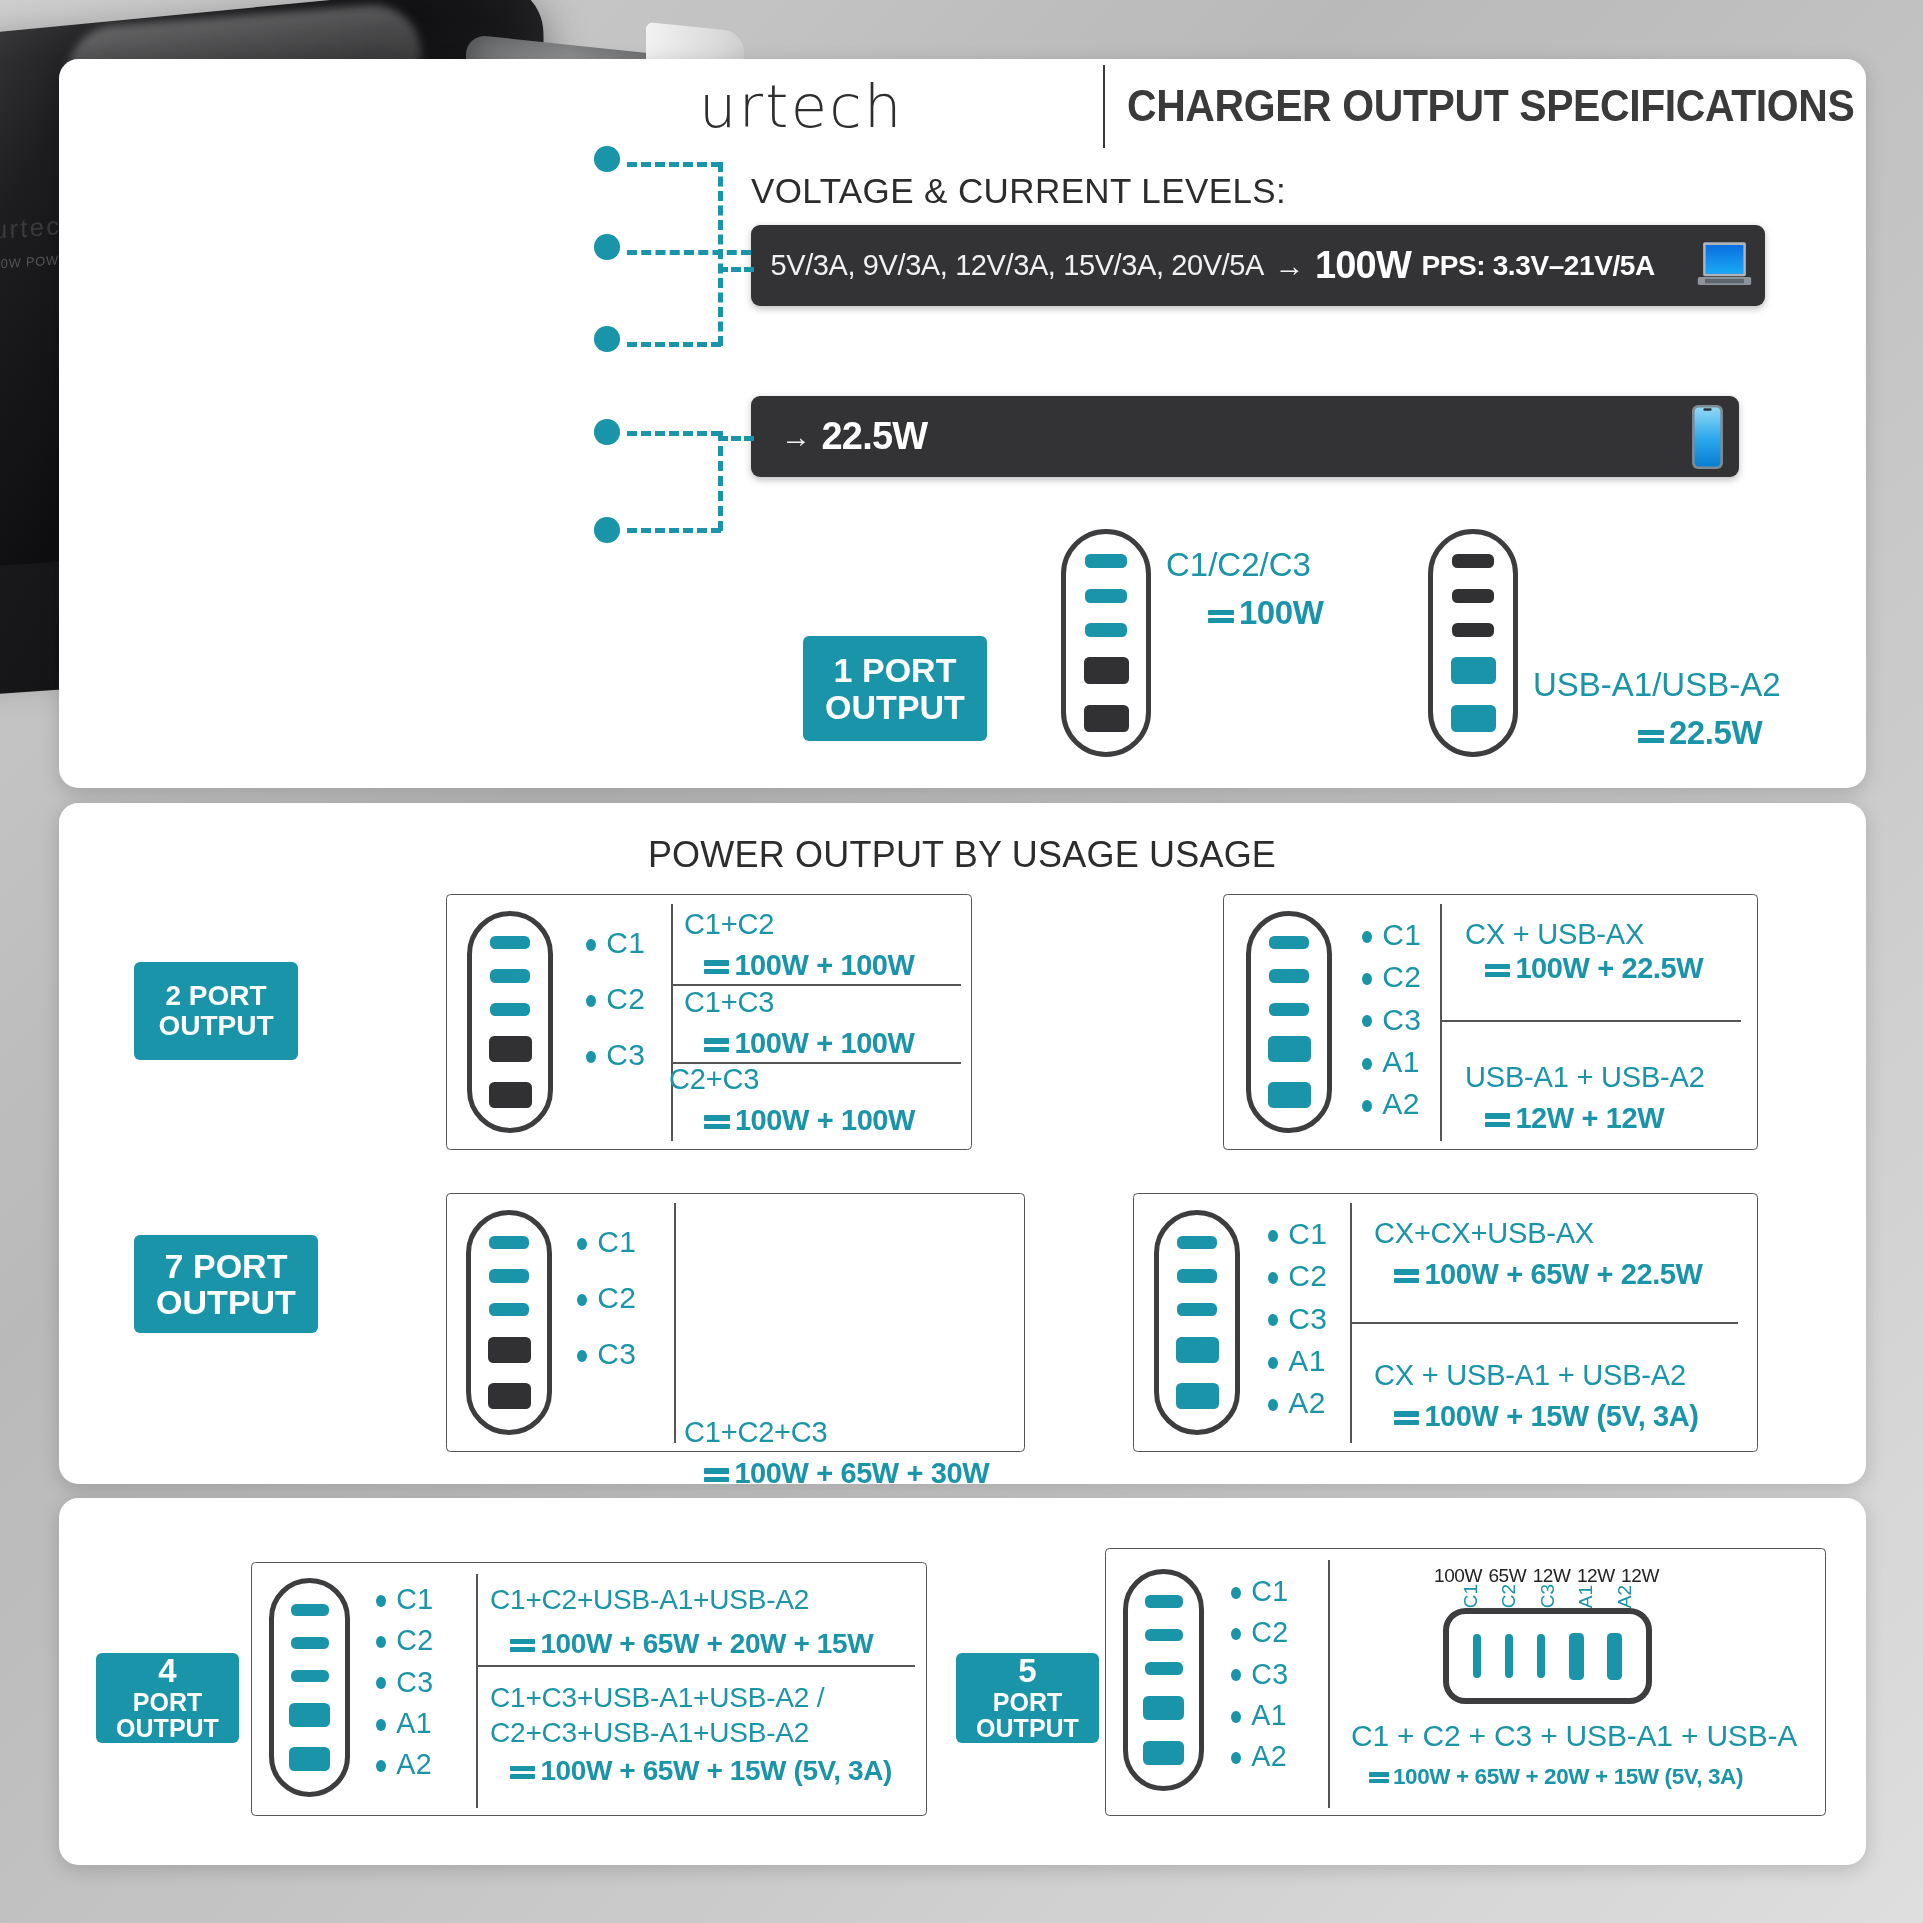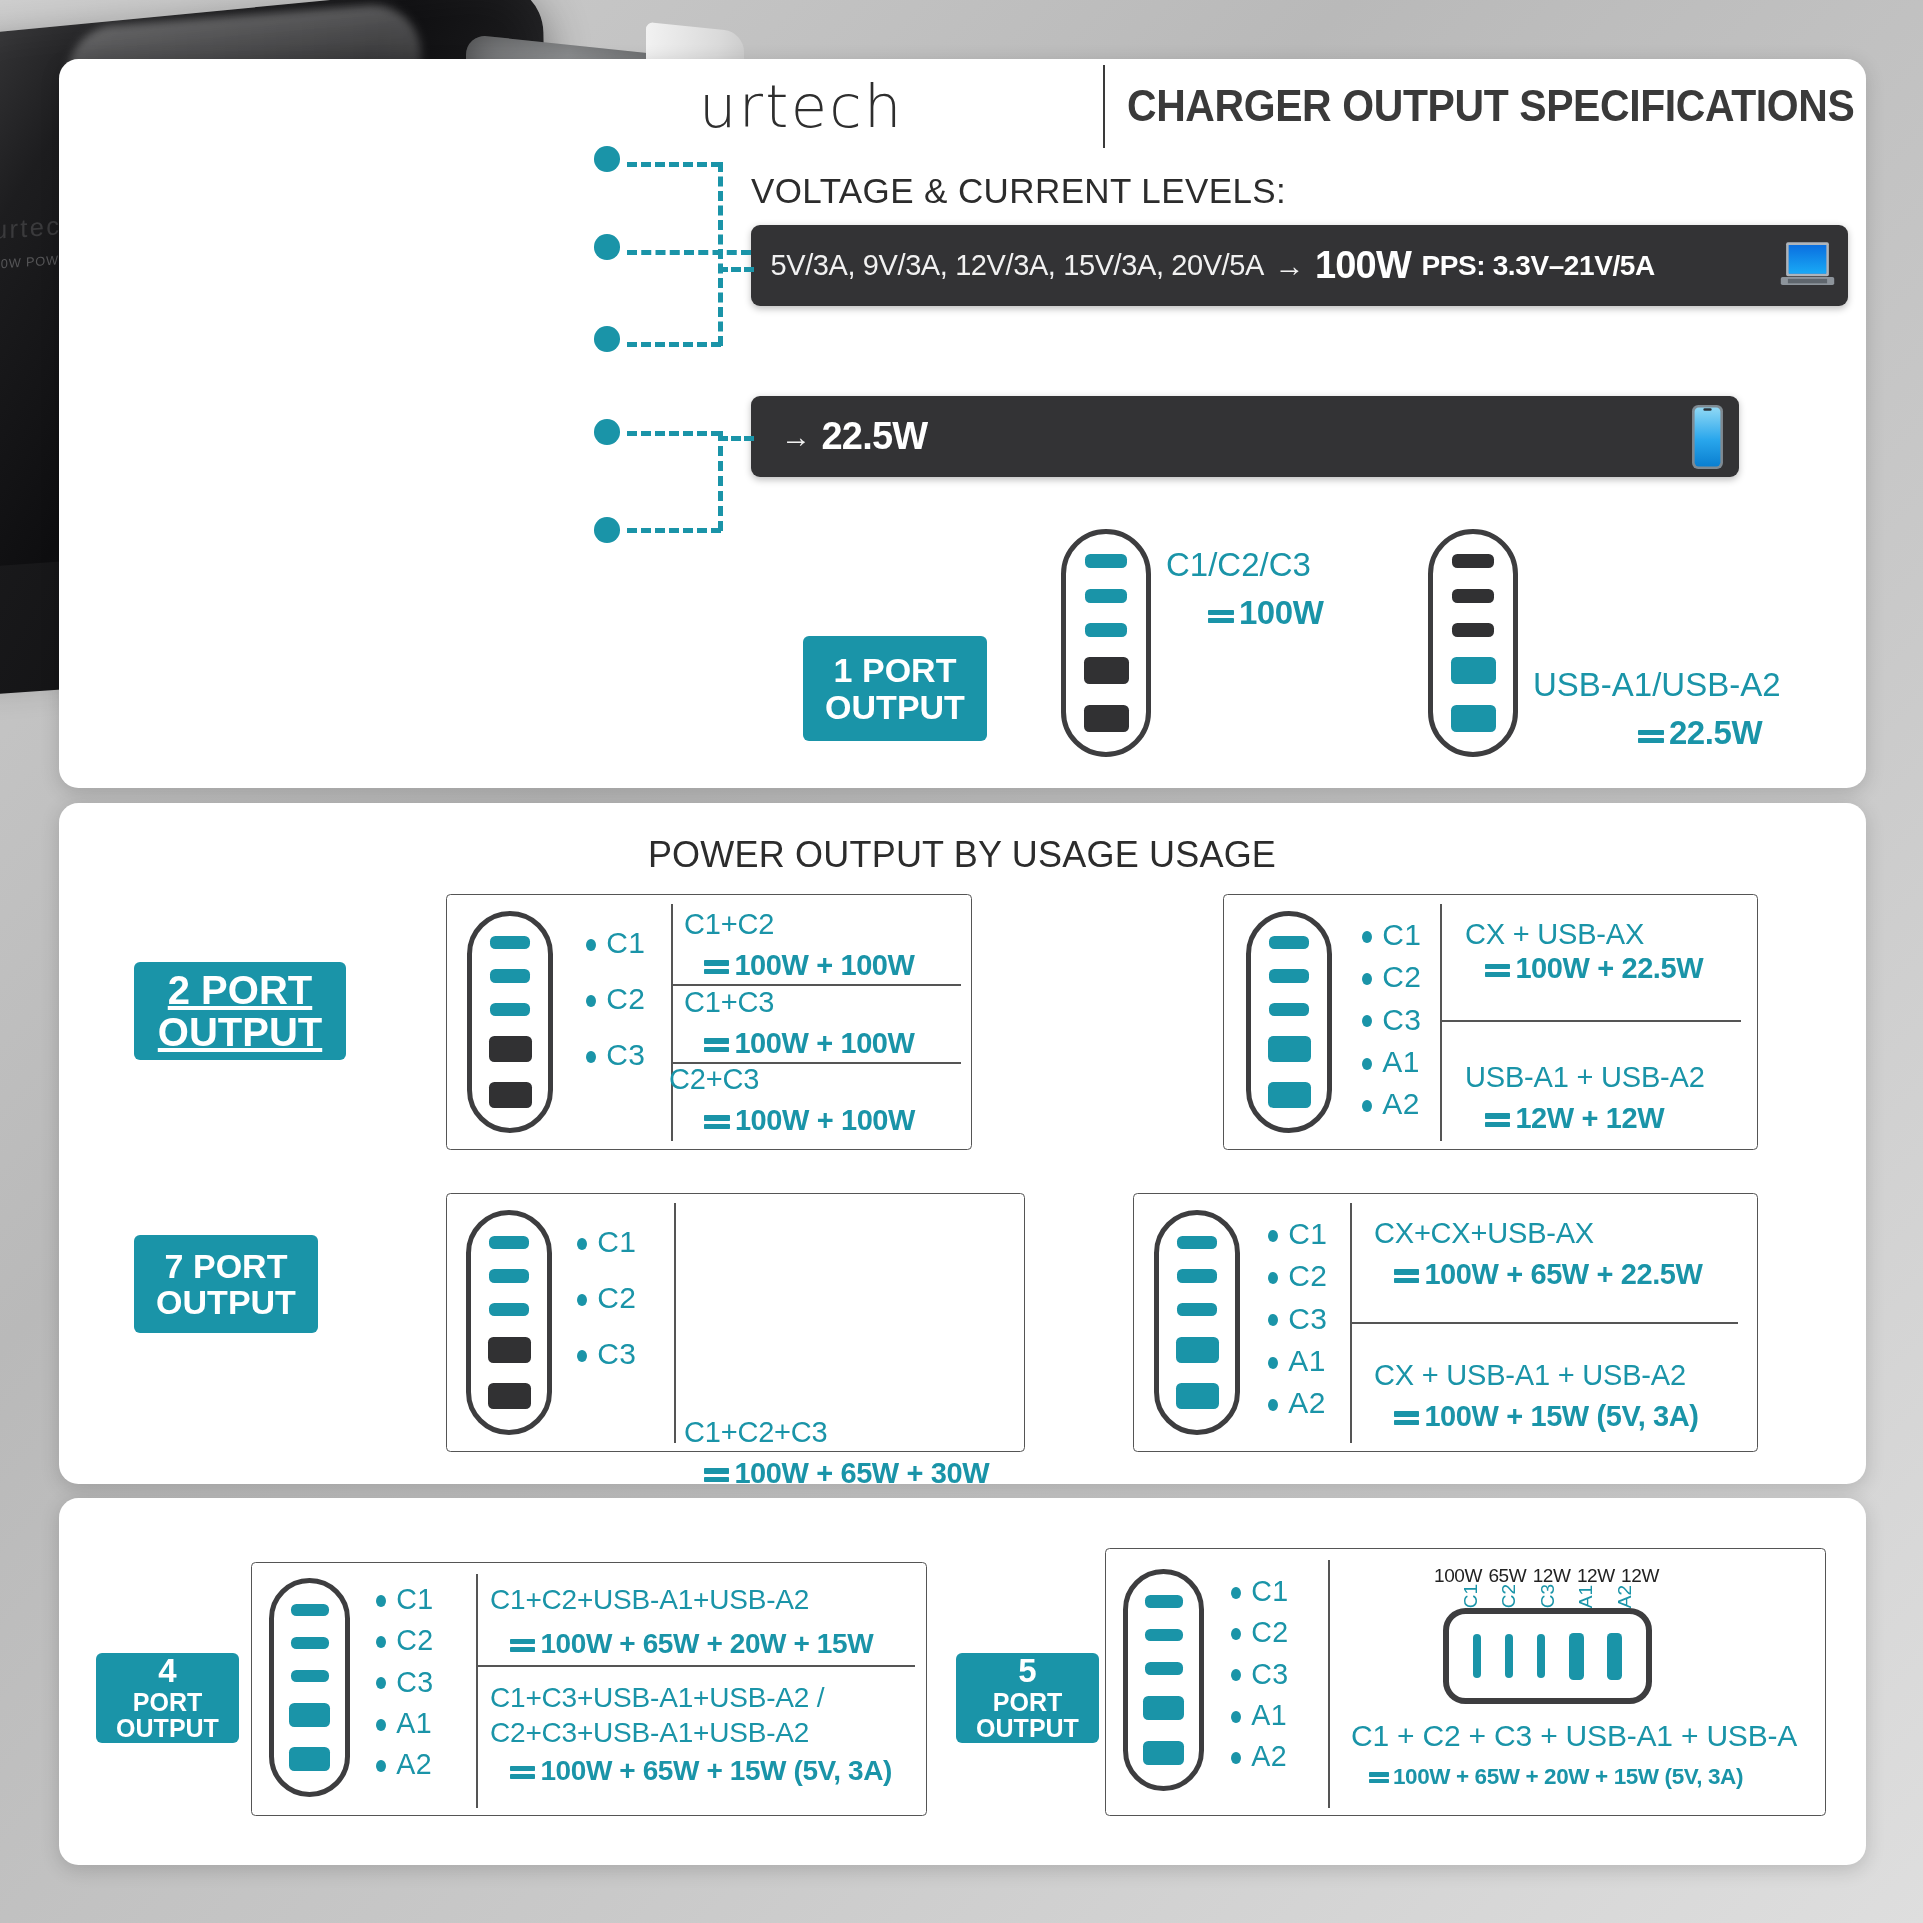--- a/index.html
+++ b/index.html
@@ -157,21 +157,21 @@
   
   #vc-label {
     position: absolute; left: 751px; top: 171px;
     font-size: 35px; color: #2c2c2c; font-weight: 500; letter-spacing: 0.4px;
   }
   .specbar {
     position: absolute; background: #333335; border-radius: 9px;
     display: flex; align-items: center; padding: 0 19.5px;
     box-shadow: 0 2.3px 7.5px rgba(0,0,0,0.25);
   }
-  #specbar-1 { left: 751px; top: 225px; width: 1097px; height: 81px; }
+  #specbar-1 { left: 751px; top: 225px; width: 1014px; height: 81px; }
   #specbar-2 { left: 751px; top: 396px; width: 988px; height: 81px; }
   .spec-levels { color: #f1f1f1; font-size: 29px; letter-spacing: -0.4px; white-space: nowrap; }
   .spec-arrow  { color: #f1f1f1; font-size: 30px; margin: 0 10.5px; }
   .spec-watt   { color: #ffffff; font-size: 38px; font-weight: bold; letter-spacing: -0.8px; }
   .spec-pps    { color: #ffffff; font-size: 28px; font-weight: bold; margin-left: 10.5px; letter-spacing: -0.4px;}
   .dev-laptop {
     position: absolute; right: 12px; top: 12px; width: 57px; height: 57px;
   }
   .dev-phone {
     position: absolute; right: 15px; top: 7.5px; width: 33px; height: 66px;
@@ -416,21 +416,21 @@
     <div class="slot a" style="width: 45px; height: 27px; background: rgb(26, 148, 168);"></div>
   </div>
 <div class="teal" id="lbl-1b-name" style="position:absolute; left:1533px; top:666px; font-size:33px;">USB-A1/USB-A2</div>
 <div style="position:absolute; left:1638px; top:714px;">
   <span class="eq-ico"></span><span class="combo-val" style="font-size:33px;">22.5W</span>
 </div>
 
 <div class="card" id="card-mid"></div>
 <div id="section2-title">POWER OUTPUT BY USAGE USAGE</div>
 
-<div class="badge" style="left:134px; top:962px; width:212px; height:98px; font-size:40px;text-decoration:underline;">
+<div class="badge" style="left:134px; top:962px; width:164px; height:98px; font-size:28px;">
   <span>2 PORT</span>
   <span>OUTPUT</span>
 </div>
 <div class="badge" style="left:134px; top:1235px; width:184px; height:98px; font-size:34px;">
   <span>7 PORT</span>
   <span>OUTPUT</span>
 </div>
 
 <div class="infobox" style="left:446px; top:894px; width:526px; height:256px;">
   <div class="vdiv" style="left:224px; top:9px; height:237px;"></div>

